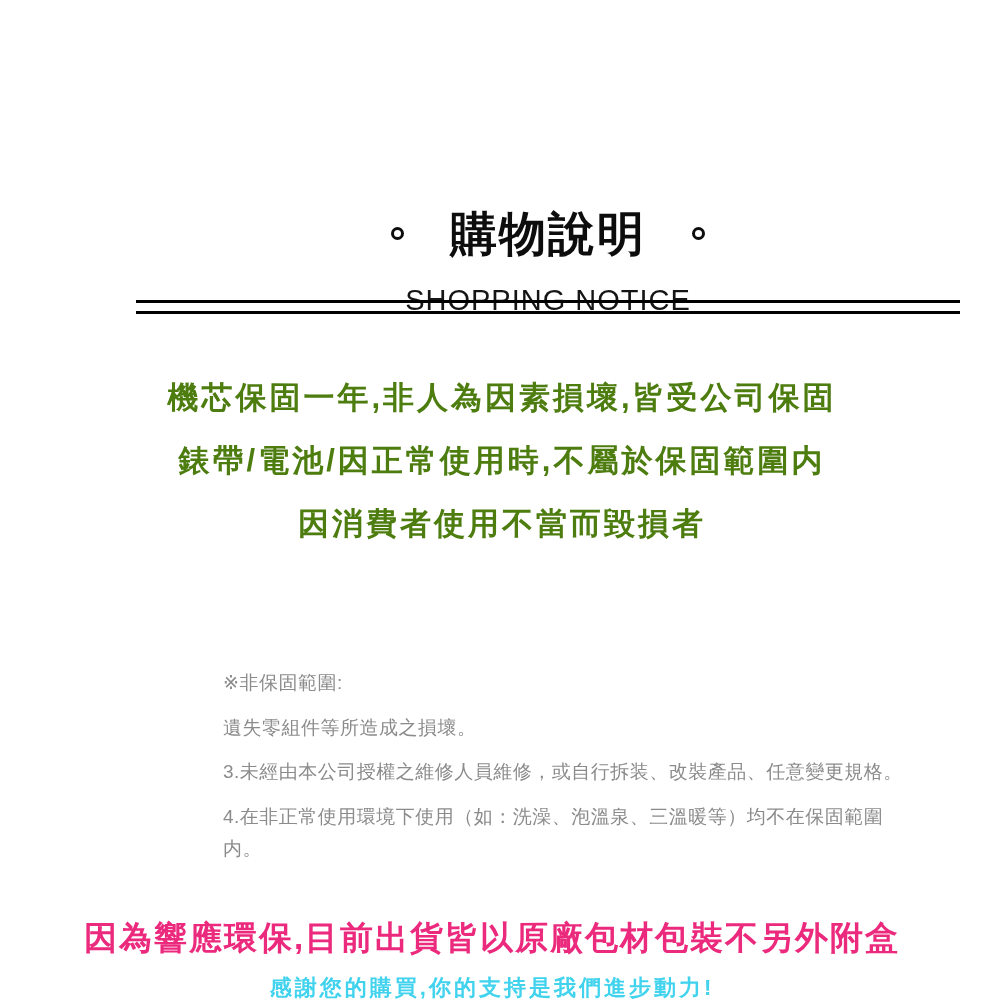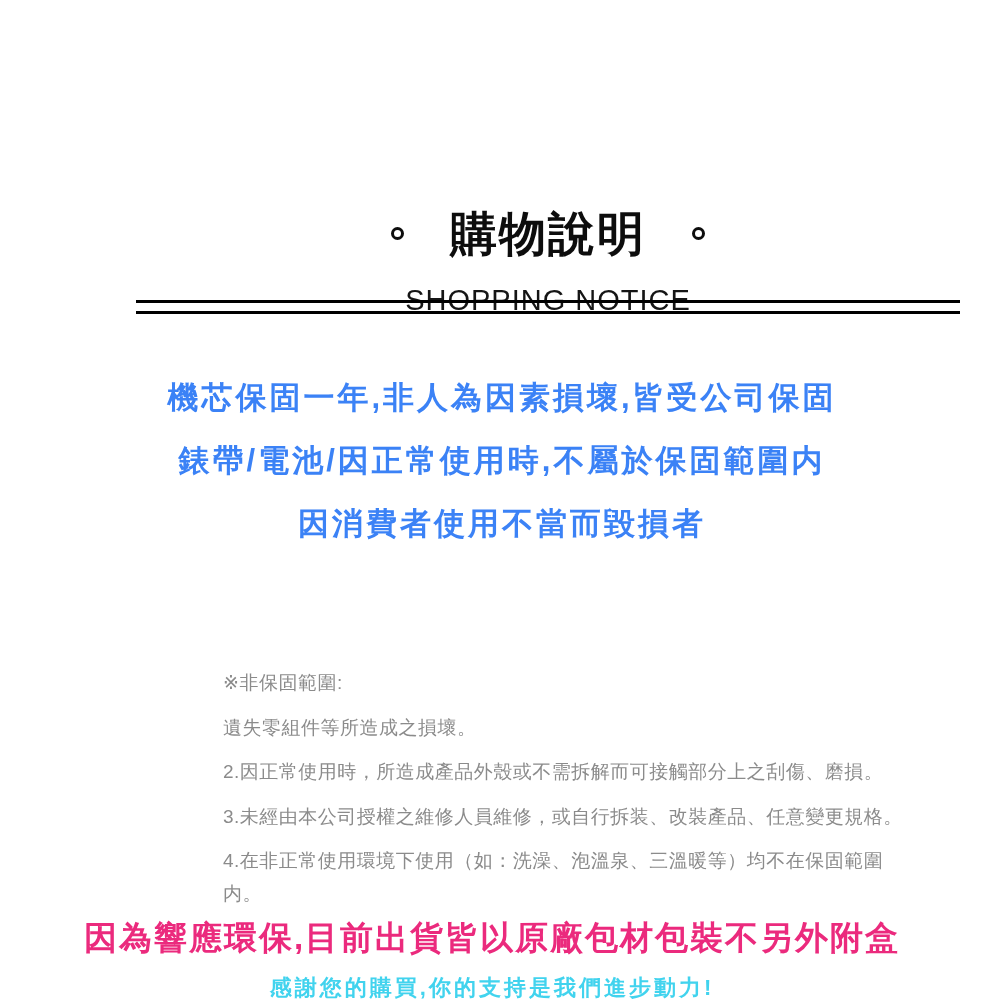--- a/index.html
+++ b/index.html
@@ -38,21 +38,21 @@
     position: absolute; top: 252px; left: 88px;
     width: 824px; height: 14px;
     border-top: 3px solid #000000;
     border-bottom: 3px solid #000000;
   }
 
   
   .warranty {
     position: absolute; top: 312px; left: 0; width: 908px;
     text-align: center;
-    color: #3b82f6;
+    color: #4d7c0f;
     font-size: 31px; font-weight: 600;
     letter-spacing: 3px;
   }
   .warranty .w-line { line-height: 51px; }
 
   
   .exclusions {
     position: absolute; top: 607px; left: 163px; width: 710px;
     color: #8b8b8b;
     font-size: 19px; font-weight: 500;
@@ -91,21 +91,20 @@
 
   <div class="warranty">
     <div class="w-line">機芯保固一年,非人為因素損壞,皆受公司保固</div>
     <div class="w-line">錶帶/電池/因正常使用時,不屬於保固範圍内</div>
     <div class="w-line">因消費者使用不當而毀損者</div>
   </div>
 
   <div class="exclusions">
     <div class="x-line">※非保固範圍:</div>
     <div class="x-line">遺失零組件等所造成之損壞。</div>
-    <div class="x-line">2.因正常使用時，所造成產品外殼或不需拆解而可接觸部分上之刮傷、磨損。</div>
     <div class="x-line">3.未經由本公司授權之維修人員維修，或自行拆装、改裝產品、任意變更規格。</div>
     <div class="x-line">4.在非正常使用環境下使用（如：洗澡、泡溫泉、三溫暖等）均不在保固範圍内。</div>
   </div>
 
   <div class="footer">
     <div class="eco-line" style="color: rgb(235, 42, 125);">因為響應環保,目前出貨皆以原廠包材包裝不另外附盒</div>
     <div class="thanks-line" style="color: rgb(65, 211, 238);">感謝您的購買,你的支持是我們進步動力!</div>
   </div>
 
 </div>

